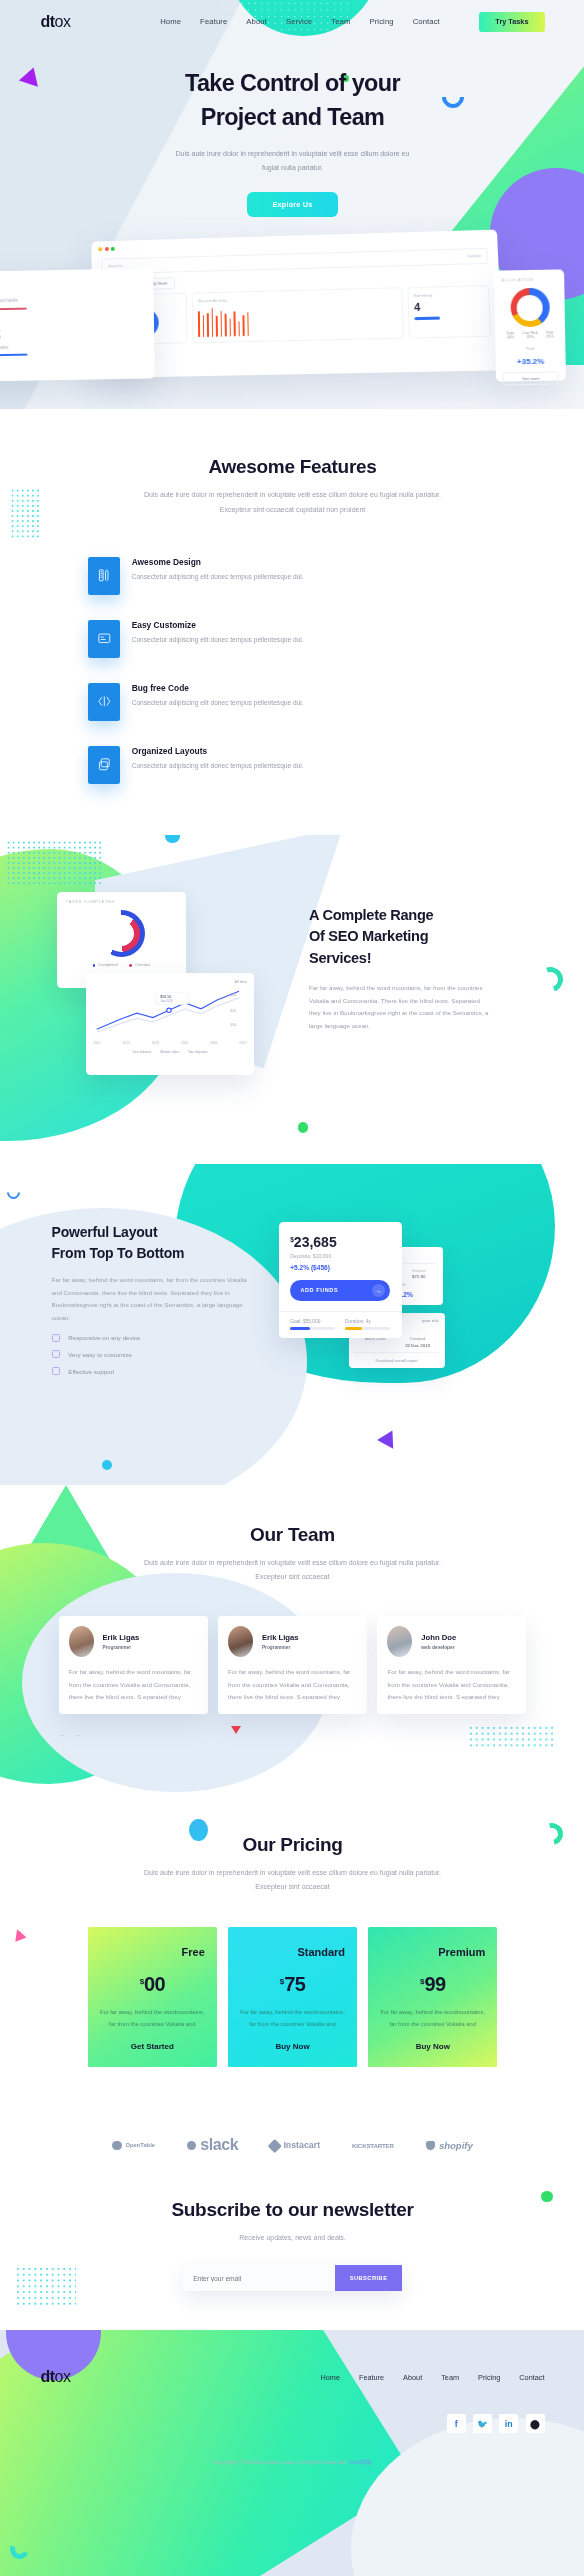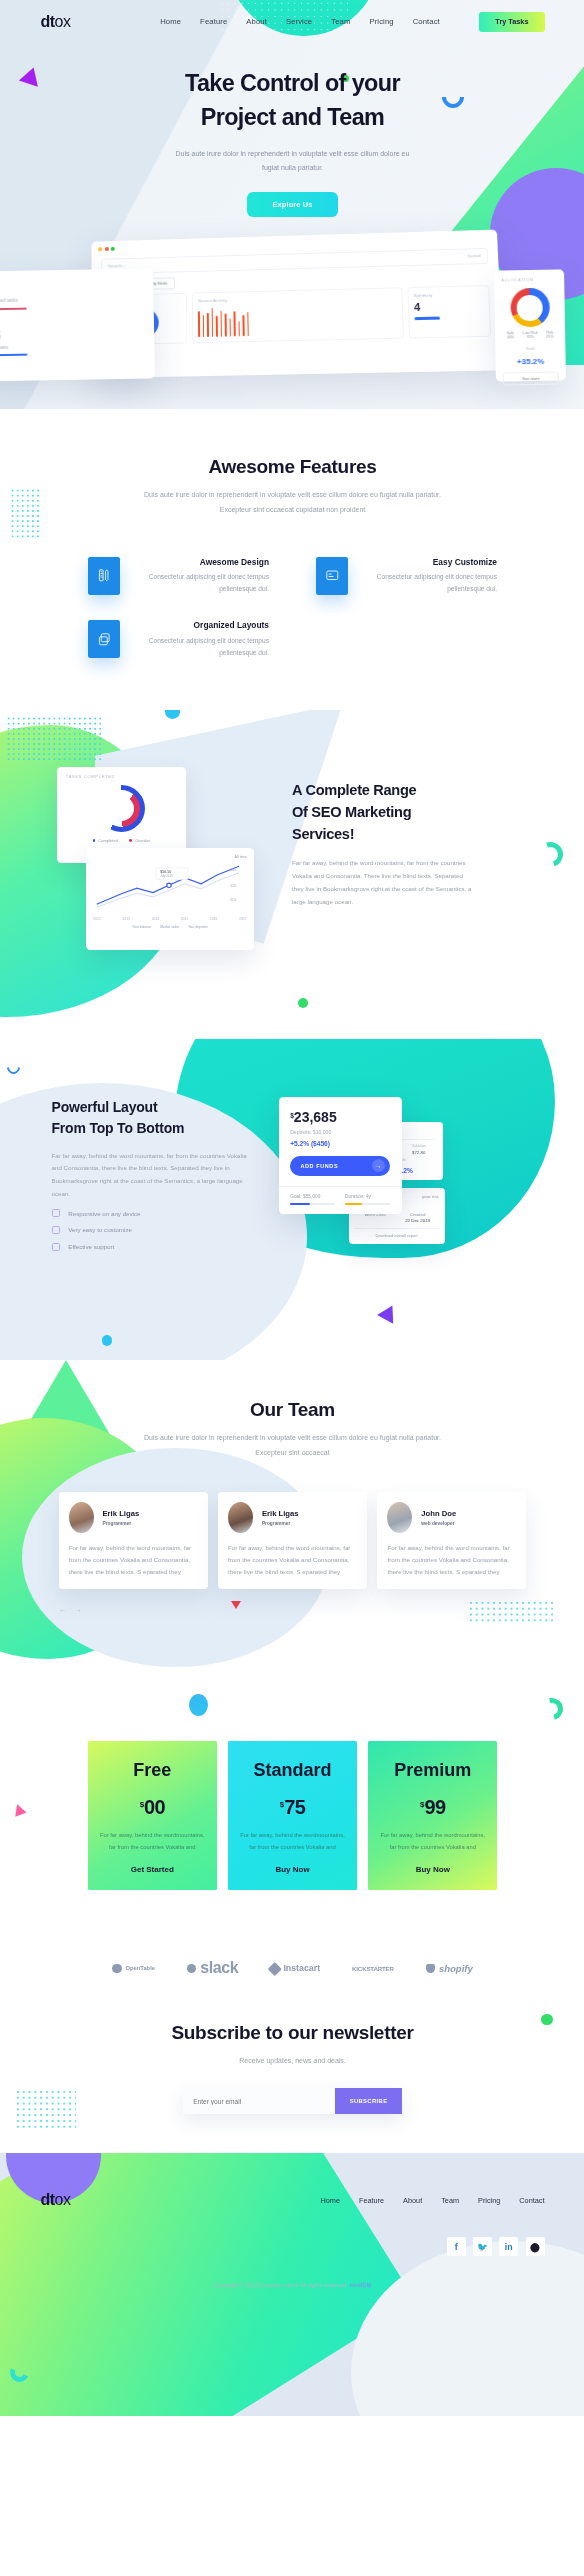--- a/index.html
+++ b/index.html
@@ -146,22 +146,22 @@
   .alloc-lbl { font-size: 4px; letter-spacing: 0.7px; color: #b4bbc8; text-align: left; }
   .leg-row { display: flex; justify-content: space-around; margin-top: 4.4px; }
   .leg-row div { font-size: 3.7px; color: #8e97a6; }
   .leg-dot { width: 2.9px; height: 2.9px; border-radius: 50%; margin: 0 auto 1.5px; }
   .profit-v { font-size: 8px; color: #2f6ef5; font-weight: 700; margin-top: 6.6px; }
   .see-more { font-size: 4px; border: 0.7px solid #edf0f5; border-radius: 2.2px; padding: 2.9px 0; margin-top: 5.8px; color: #7b8494; }
 
   
   .features { position: relative; padding: 47px 0 51px; background: #fff; }
   .feat-grid {
-    display: grid; grid-template-columns: 1fr 1fr; gap: 25px 47px; margin-top: 39px;
-    width: 409px; margin-left: auto; margin-right: auto; text-align: right;
+    display: grid; grid-template-columns: 1fr; gap: 25px 47px; margin-top: 39px;
+    width: 409px; margin-left: auto; margin-right: auto;
   }
   .feat { display: flex; gap: 11.7px; }
   .feat-ico {
     flex: 0 0 auto; width: 32px; height: 38px; border-radius: 2.2px;
     background: #1e8ae8; display: flex; align-items: center; justify-content: center;
     box-shadow: 0 7.3px 16px rgba(30,138,232,.28);
   }
   .feat-ico svg { width: 14.6px; height: 14.6px; stroke: #fff; fill: none; stroke-width: 1.4; }
   .feat h4 { font-size: 8.4px; font-weight: 700; color: #17172e; margin-bottom: 4.4px; }
   .feat p { font-size: 6.6px; line-height: 1.85; color: #9aa1ae; }
@@ -177,21 +177,21 @@
   .seo-blob {
     position: absolute; left: -110px; top: 14.6px; width: 292px; height: 292px;
     background: linear-gradient(150deg,#c6f75f 0%,#4ff0a6 50%,#1fe0d8 100%);
     border-radius: 55% 45% 60% 40% / 50% 55% 45% 50%;
     filter: blur(0.1px); opacity: .96;
   }
   .seo-pale {
     position: absolute; left: 95px; top: -7.3px; width: 248px; height: 241px;
     background: #e3edf7; clip-path: polygon(0 22%, 100% 0, 68% 100%, 0 78%);
   }
-  .seo-inner { position: relative; z-index: 6; display: flex; width: 497px; margin: 0 auto; gap: 7px; }
+  .seo-inner { position: relative; z-index: 6; display: flex; width: 497px; margin: 0 auto; gap: 24px; }
   .seo-left { flex: 0 0 241px; position: relative; height: 219px; }
   .chart-card {
     position: absolute; left: 13px; top: 13px; width: 129px; height: 96px;
     background: #fff; border-radius: 4.4px; box-shadow: 0 10.2px 26px rgba(40,60,110,.12);
     padding: 7.3px 8.8px;
   }
   .chart-card .hd { font-size: 4px; letter-spacing: 0.7px; color: #b0b8c6; }
   .ring {
     width: 47px; height: 47px; border-radius: 50%; margin: 5.8px auto 0; position: relative;
     background: conic-gradient(#2f4fe0 0 58%, transparent 58% 100%);
@@ -361,21 +361,21 @@
   .tri-pink {
     position: absolute; left: 13px; top: 132px; width: 0; height: 0;
     border-left: 6.6px solid transparent; border-right: 6.6px solid transparent;
     border-bottom: 11px solid #ff5fa2; transform: rotate(-20deg);
   }
   .price-cards { display: flex; gap: 11.7px; margin-top: 32px; width: 409px; margin-left: auto; margin-right: auto; }
   .pcard { flex: 1; border-radius: 1.5px; padding: 19px 11.7px 16px; text-align: center; }
   .p1 { background: linear-gradient(150deg,#d6f95e 0%, #63f092 60%, #43ef9e 100%); }
   .p2 { background: linear-gradient(150deg,#2fe0f0 0%, #22e2e8 60%, #1fe7d8 100%); }
   .p3 { background: linear-gradient(150deg,#2fe6b0 0%, #6cf08a 55%, #d9f95e 100%); }
-  .pname { font-size: 18px; font-weight: 700; color: #16162e; }
+  .pname { font-size: 11px; font-weight: 700; color: #16162e; text-align: right; }
   .pprice { font-size: 20px; font-weight: 700; color: #16162e; margin-top: 15px; letter-spacing: -0.7px; }
   .pprice sup { font-size: 8px; vertical-align: top; position: relative; top: 4.4px; margin-right: 0.7px; }
   .pdesc { font-size: 5.8px; line-height: 2.1; color: #2c6a59; margin-top: 10.2px; opacity: .75; }
   .pbtn { background: none; border: 0; font-size: 8px; font-weight: 700; color: #16162e; margin-top: 11.7px; cursor: pointer; }
 
   
   .logos { display: flex; align-items: center; justify-content: center; gap: 32px; padding: 25px 0 19px; }
   .logo-item { display: flex; align-items: center; gap: 3.7px; color: #8d9bb2; font-weight: 600; }
   .lg-ot { font-size: 5.8px; }
   .lg-slack { font-size: 16px; letter-spacing: -0.4px; text-align: right; }
@@ -573,20 +573,31 @@
       </div>
       <div class="feat">
         <div class="feat-ico">
           <svg viewBox="0 0 24 24">
               <rect x="3" y="5" width="18" height="14" rx="2"></rect>
               <path d="M6 10h5M6 14h8"></path>
             </svg>
         </div>
         <div>
           <h4>Easy Customize</h4>
+          <p>Consectetur adipiscing elit donec tempus pellentesque dui.</p>
+        </div>
+      </div>
+      <div class="feat">
+        <div class="feat-ico">
+          <svg viewBox="0 0 24 24">
+              <path d="M8 5l-5 7 5 7M16 5l5 7-5 7M12 4v16"></path>
+            </svg>
+        </div>
+        <div>
+          <h4>Bug free Code</h4>
           <p>Consectetur adipiscing elit donec tempus pellentesque dui.</p>
         </div>
       </div>
       <div class="feat">
         <div class="feat-ico">
           <svg viewBox="0 0 24 24">
               <rect x="7" y="3" width="13" height="13" rx="2"></rect>
               <rect x="4" y="8" width="13" height="13" rx="2"></rect>
             </svg>
         </div>
@@ -786,20 +797,24 @@
       </div>
     </div>
     <div class="team-dots-deco"></div>
     <div class="tri-red"></div>
   </section>
 
   <section class="pricing">
     <div class="pr-dot-blue"></div>
     <div class="pr-arc-green"></div>
     <div class="tri-pink"></div>
+    <div class="wrap">
+      <h2 class="sec-title">Our Pricing</h2>
+      <p class="sec-sub">Duis aute irure dolor in reprehenderit in voluptate velit esse cillum dolore eu fugiat nulla pariatur. Excepteur sint occaecat</p>
+    </div>
     <div class="price-cards">
       <div class="pcard p1">
         <div class="pname">Free</div>
         <div class="pprice">
           <sup>$</sup><span>00</span>
         </div>
         <p class="pdesc">For far away, behind the wordmountains, far from the countries Vokalia and</p>
         <button class="pbtn">Get Started</button>
       </div>
       <div class="pcard p2">

